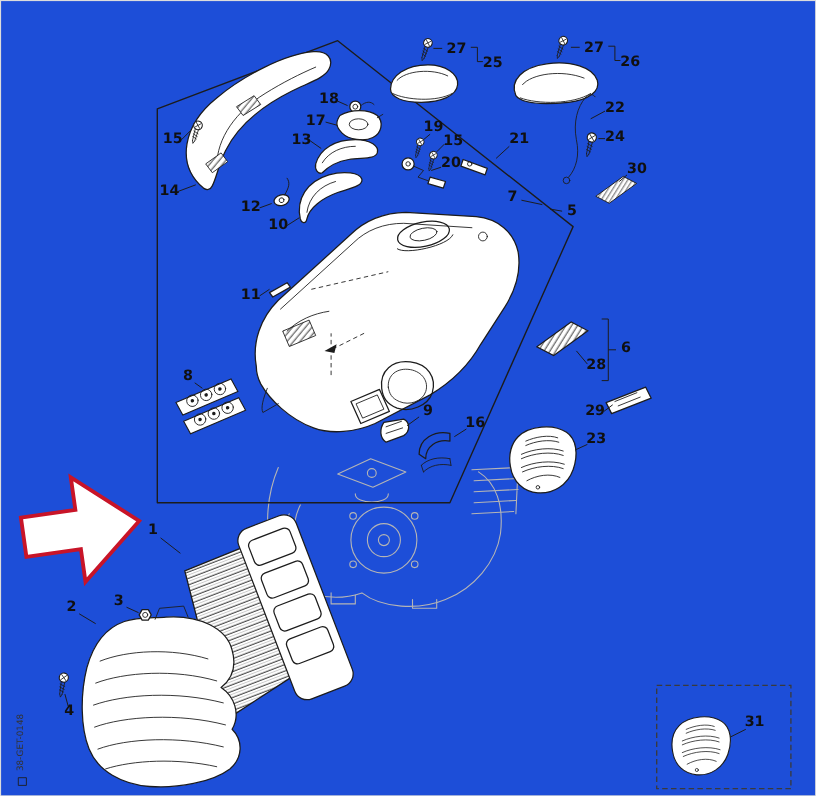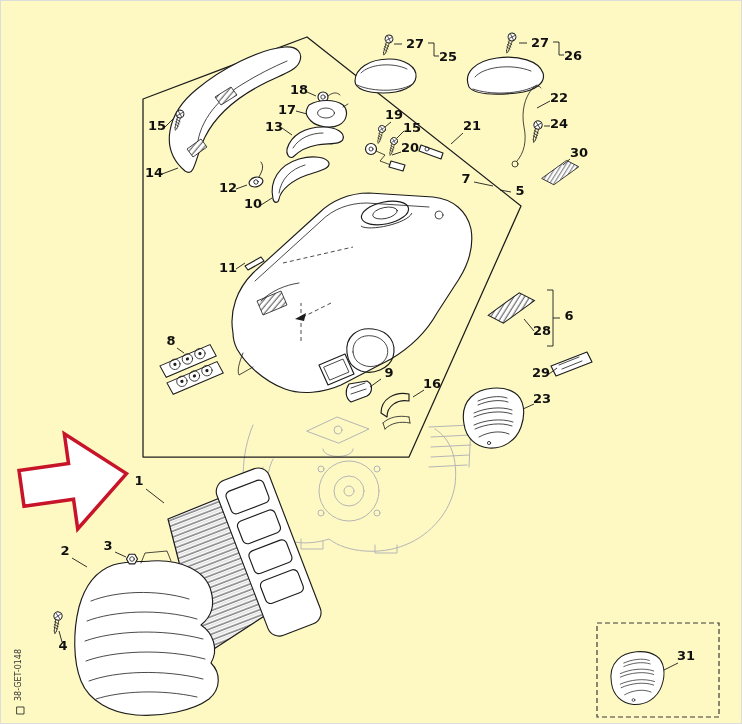--- a/index.html
+++ b/index.html
@@ -1,16 +1,16 @@
 <!DOCTYPE html>
 <html><head>
 <meta charset="utf-8">
 <style>
   html,body{margin:0;padding:0;background:#fff;}
-  .page{position:relative;width:742px;height:724px;box-sizing:border-box;border:1px solid #dcdcdc;background:#fef9c3;overflow:hidden;
+  .page{position:relative;width:742px;height:724px;box-sizing:border-box;border:1px solid #dcdcdc;background:#1d4ed8;overflow:hidden;
         font-family:"DejaVu Sans","Liberation Sans",sans-serif;}
   svg{display:block;width:742px;height:724px;}
   .ln{fill:none;stroke:#1c1c1c;stroke-width:1.15;stroke-linecap:round;stroke-linejoin:round;}
   .lnf{fill:#fff;stroke:#1c1c1c;stroke-width:1.15;stroke-linecap:round;stroke-linejoin:round;}
   .thin{stroke-width:0.8;}
   .ghost{fill:none;stroke:#b5b5b5;stroke-width:1;stroke-linecap:round;stroke-linejoin:round;}
   .leader{fill:none;stroke:#1c1c1c;stroke-width:0.9;}
   .dash{fill:none;stroke:#1c1c1c;stroke-width:0.8;stroke-dasharray:4 3;}
   .dashbox{fill:none;stroke:#3a3a3a;stroke-width:1.2;stroke-dasharray:5 3;}
   .arrow{fill:#fff;stroke:#c81428;stroke-width:3.5;stroke-linejoin:miter;}

